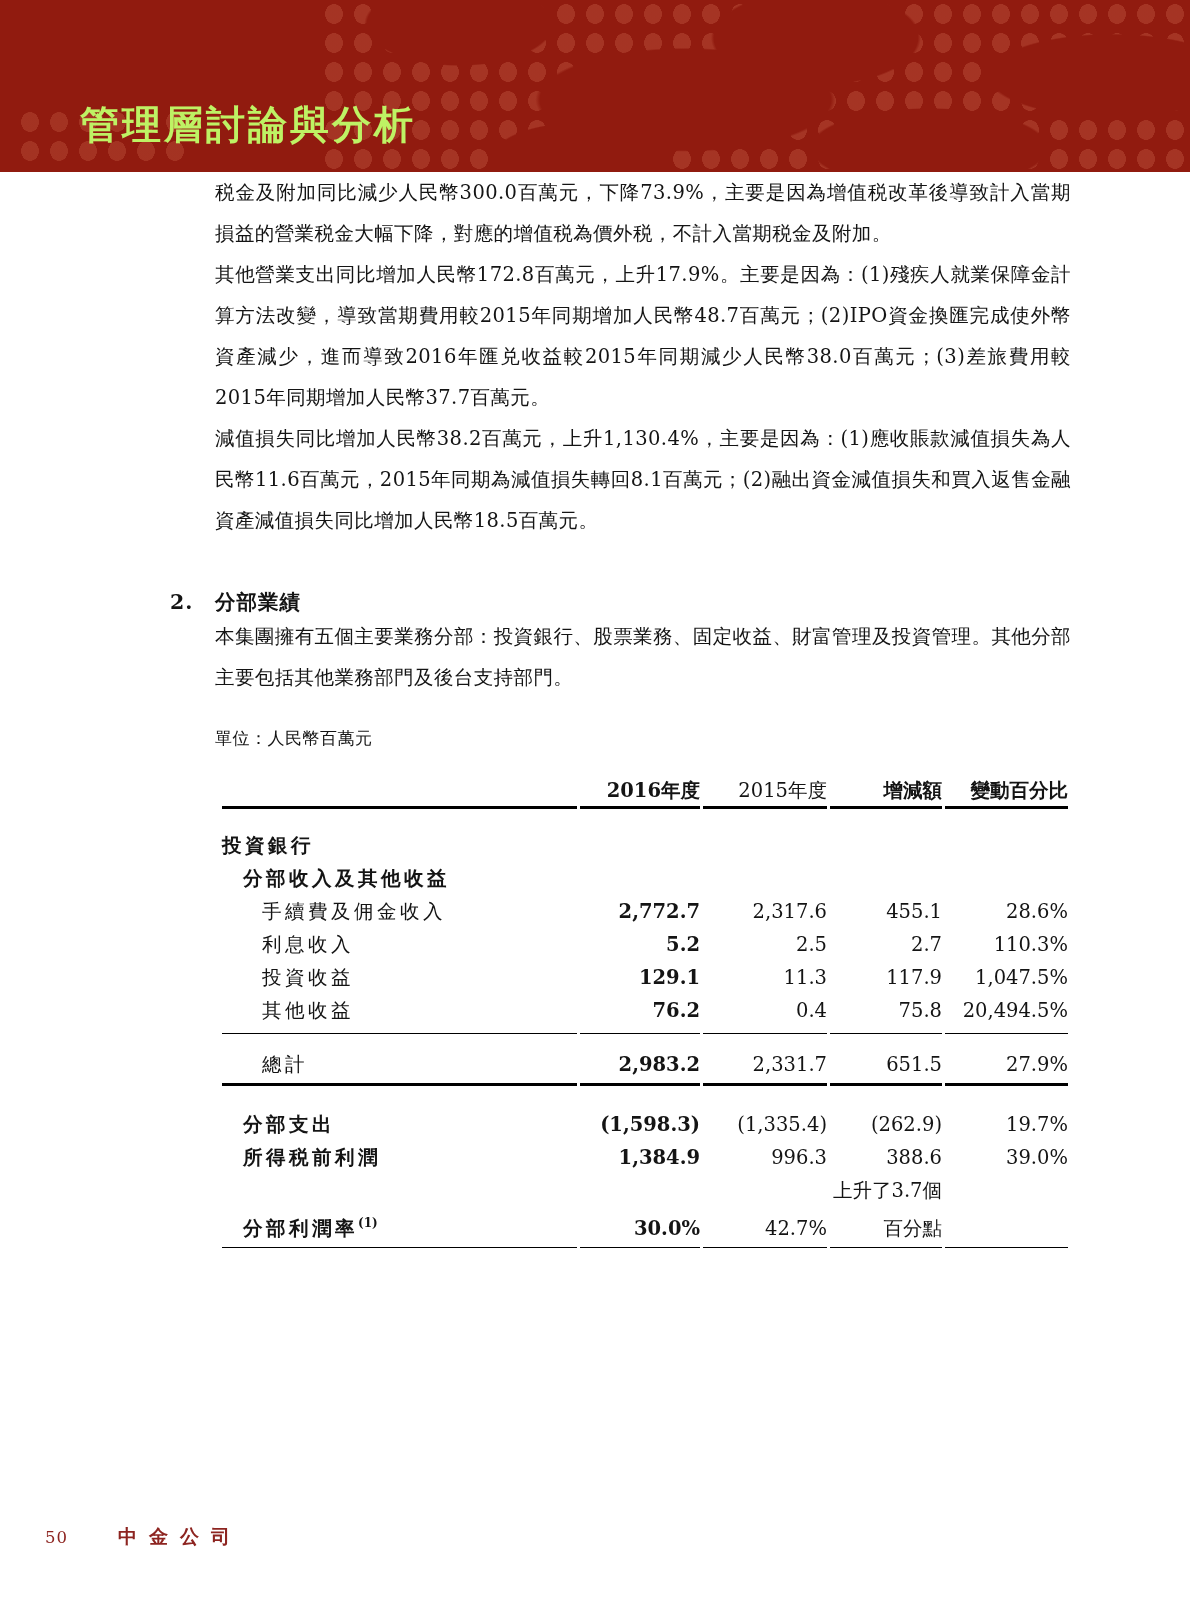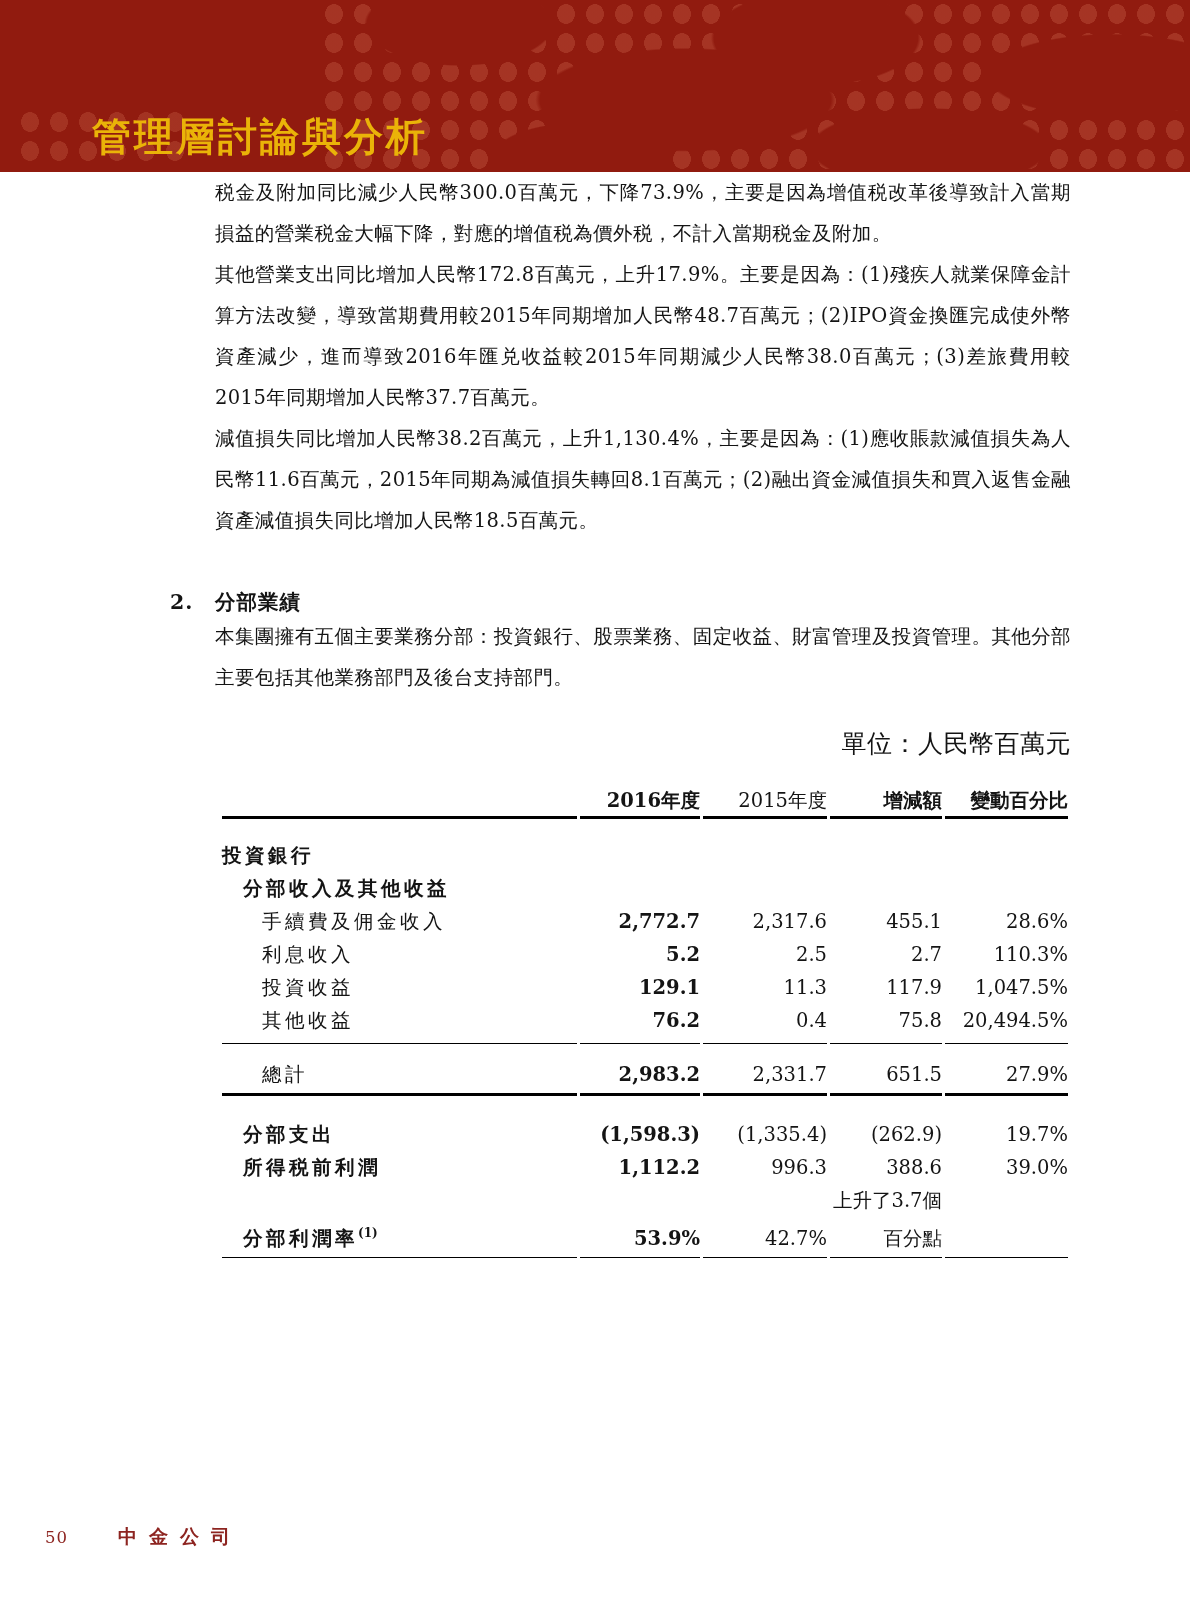--- a/index.html
+++ b/index.html
@@ -33,22 +33,22 @@
       radial-gradient(105px 48px at 57% 22%, #911b0f 97%, rgba(145,27,15,0) 100%),
       radial-gradient(125px 42px at 91% 44%, #911b0f 97%, rgba(145,27,15,0) 100%),
       radial-gradient(90px 36px at 30% 92%, #911b0f 97%, rgba(145,27,15,0) 100%);
   }
   .dots-corner {
     position:absolute; left:16px; bottom:4px; width:170px; height:60px;
     background-image:radial-gradient(9px 10px at 14px 14px, rgba(224,124,96,.24) 97%, rgba(224,124,96,0) 100%);
     background-size:29px 29px;
   }
   .banner h1 {
-    position:absolute; left:80px; top:98px; margin:12px;
-    font-size:39px; font-weight:bold; color:#eab308;
+    position:absolute; left:80px; top:98px; margin:0;
+    font-size:39px; font-weight:bold; color:#bef264;
     letter-spacing:3px; white-space:nowrap;
   }
 
   
   .content { position:absolute; top:172px; left:0; right:0; }
   p.para {
     margin:0 0 0 215px; width:856px;
     font-size:19.5px; line-height:41px;
     text-align:justify; letter-spacing:.4px;
   }
@@ -59,21 +59,21 @@
   .section-heading {
     margin:47px 0 0 170px;
     display:flex; align-items:baseline;
     font-size:20.5px; font-weight:bold; letter-spacing:1px;
   }
   .sec-num { width:45px; }
   .sec-intro { margin-top:23px; }
 
   .unit-label {
     margin:29px 0 0 215px; width:856px;
-    text-align:right; font-size:25px; letter-spacing:.5px;
+    font-size:17px; letter-spacing:.5px;
   }
 
   
   .seg-table { margin:26px 0 0 222px; width:849px; }
   .t-row, .t-rule {
     display:grid;
     grid-template-columns:355px 120px 124px 112px 123px;
     column-gap:3px;
   }
   .t-row { font-size:19.5px; line-height:33px; align-items:baseline; }
@@ -229,37 +229,37 @@
       <div class="t-row">
         <div class="c label b ind1">分部支出</div>
         <div class="c num b">(1,598.3)</div>
         <div class="c num">(1,335.4)</div>
         <div class="c num">(262.9)</div>
         <div class="c num">19.7%</div>
       </div>
 
       <div class="t-row">
         <div class="c label b ind1">所得税前利潤</div>
-        <div class="c num b">1,112.2</div>
+        <div class="c num b">1,384.9</div>
         <div class="c num">996.3</div>
         <div class="c num">388.6</div>
         <div class="c num">39.0%</div>
       </div>
 
       <div class="t-row">
         <div class="c label"></div>
         <div class="c num"></div>
         <div class="c num"></div>
         <div class="c num">上升了3.7個</div>
         <div class="c num"></div>
       </div>
 
       <div class="t-row">
         <div class="c label b ind1"><span>分部利潤率</span><span class="sup">(1)</span></div>
-        <div class="c num b">53.9%</div>
+        <div class="c num b">30.0%</div>
         <div class="c num">42.7%</div>
         <div class="c num">百分點</div>
         <div class="c num"></div>
       </div>
 
       <div class="sp-2"></div>
 
       <div class="t-rule">
         <div></div>
           <div></div>

